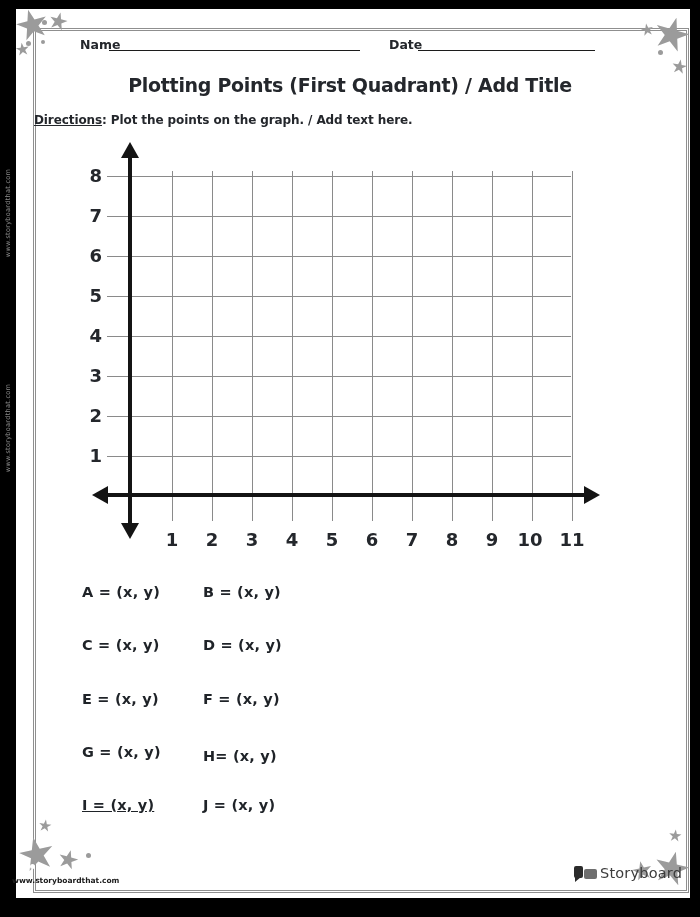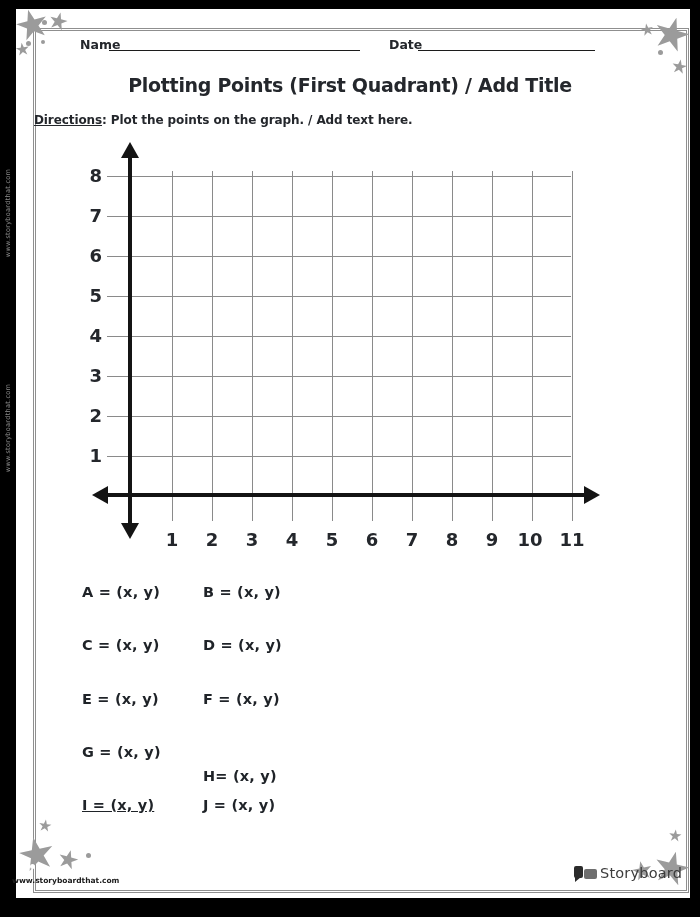--- a/index.html
+++ b/index.html
@@ -158,21 +158,21 @@
   <span class="xtick" style="left:513px;">10</span>
   <span class="xtick" style="left:555px;">11</span>
 
   <span class="pt colL" style="top:584px;">A = (x, y)</span>
   <span class="pt colR" style="top:584px;">B = (x, y)</span>
   <span class="pt colL" style="top:637px;">C = (x, y)</span>
   <span class="pt colR" style="top:637px;">D = (x, y)</span>
   <span class="pt colL" style="top:691px;">E = (x, y)</span>
   <span class="pt colR" style="top:691px;">F = (x, y)</span>
   <span class="pt colL" style="top:744px;">G = (x, y)</span>
-  <span class="pt colR" style="top:768px;">H= (x, y)</span>
+  <span class="pt colR" style="top:748px;">H= (x, y)</span>
   <span class="pt colL" style="top:797px;text-decoration:underline;">I = (x, y)</span>
   <span class="pt colR" style="top:797px;">J = (x, y)</span>
 
   <span class="footer-url">www.storyboardthat.com</span>
   <div class="brand-icon">
     <div class="bubble-a"></div>
     <div class="bubble-a-tail"></div>
     <div class="bubble-b"></div>
   </div>
   <span class="brand-text">Storyboard</span>

